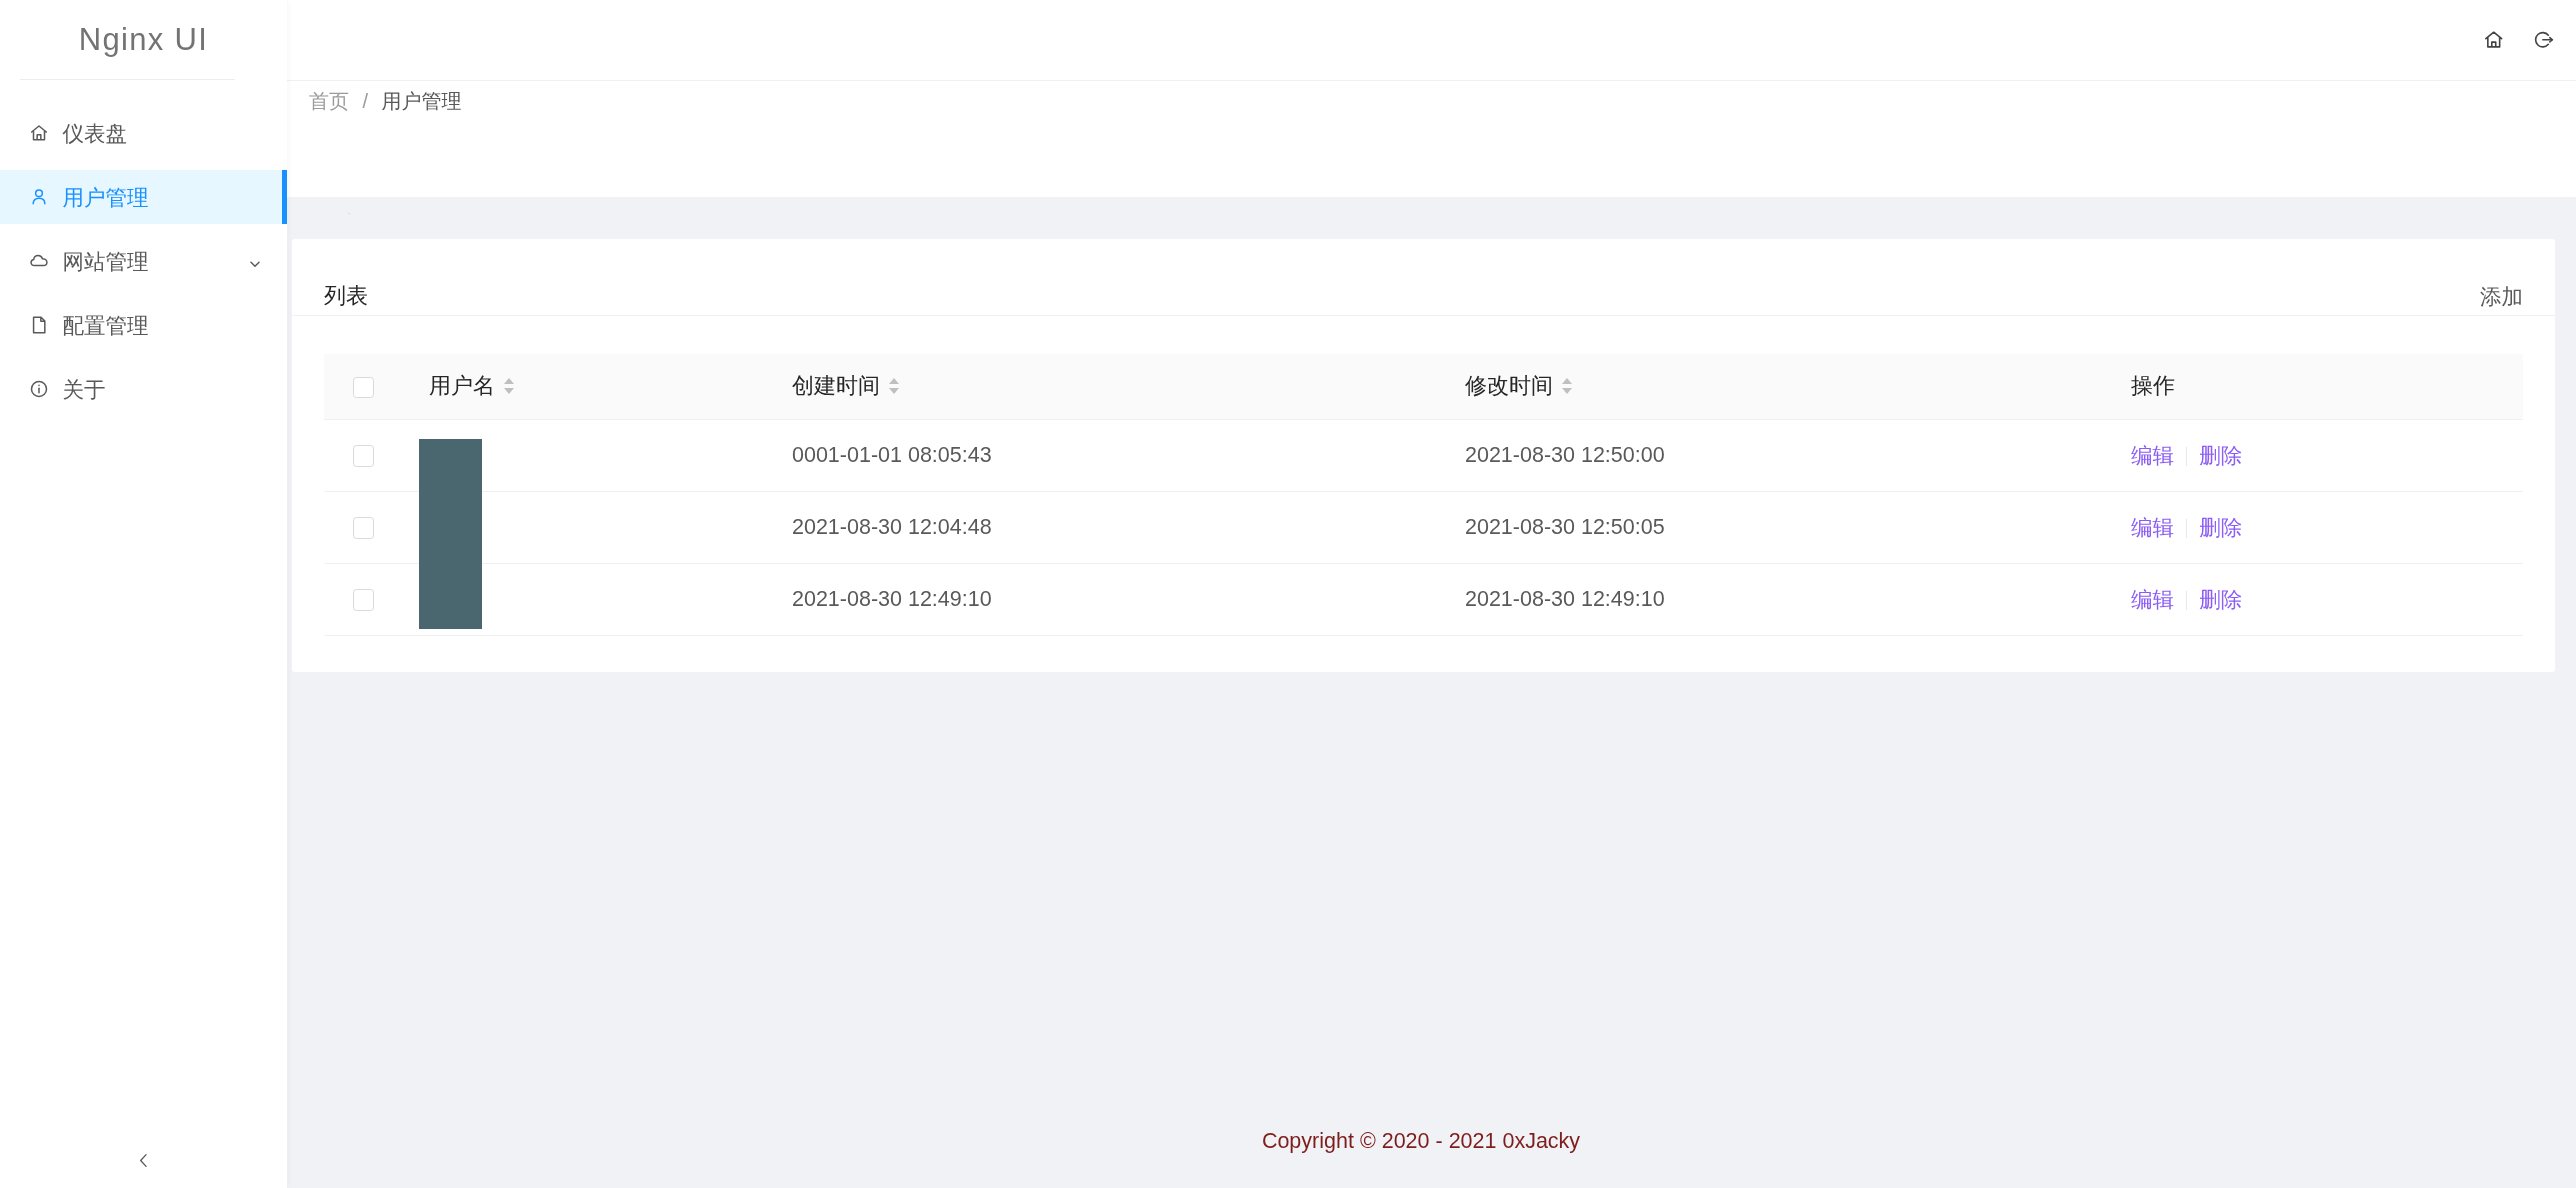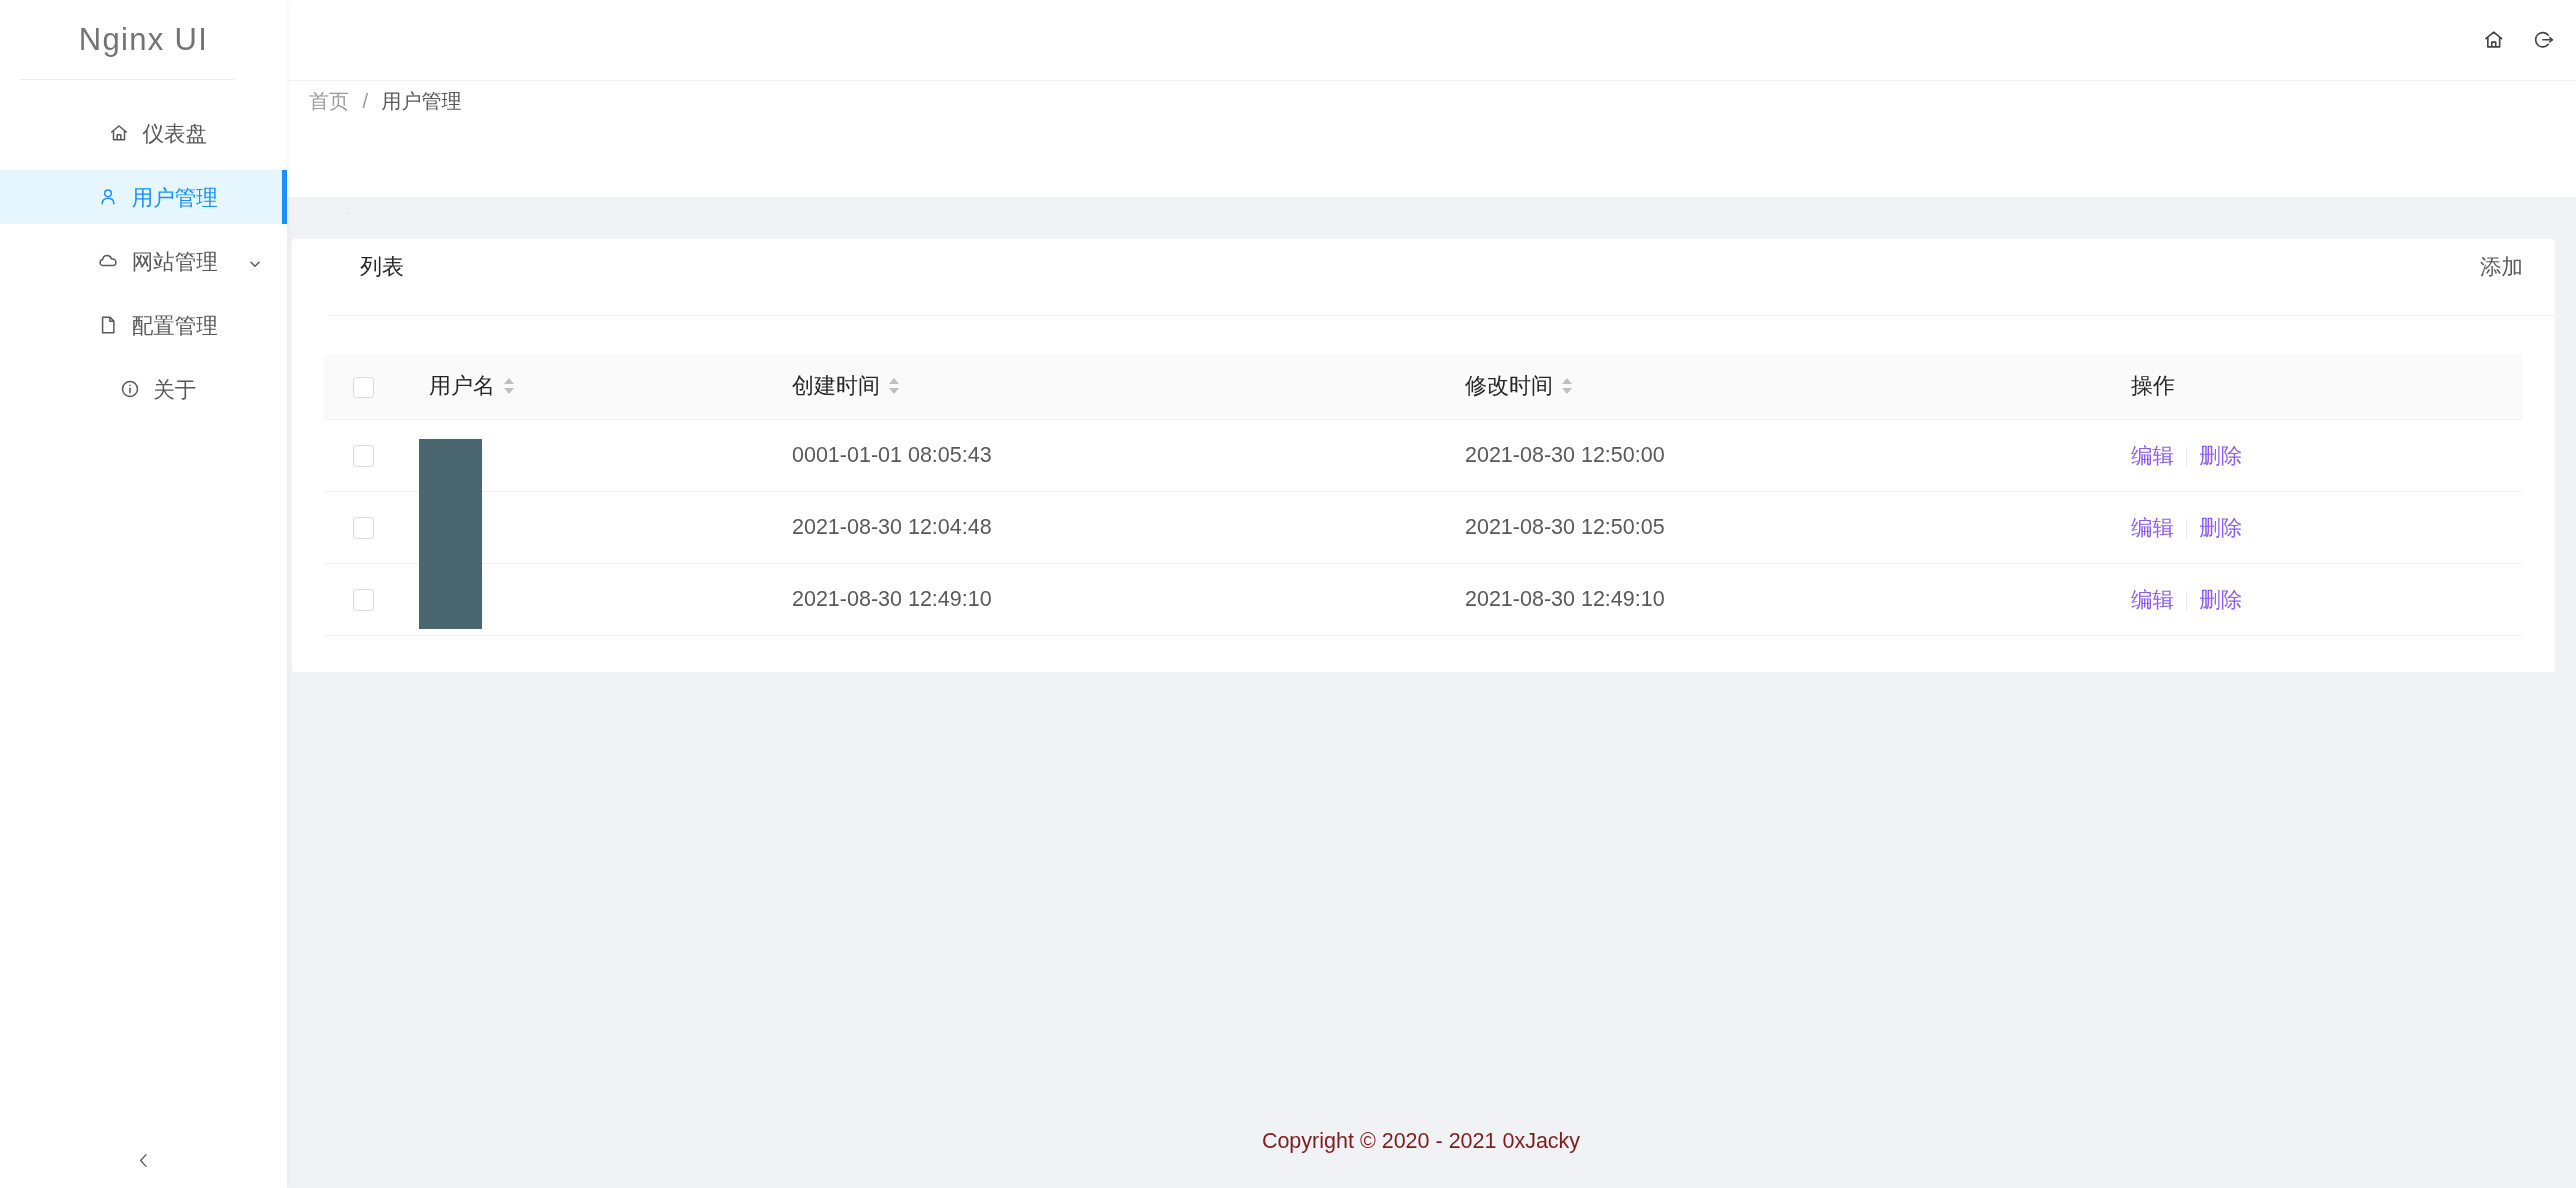--- a/index.html
+++ b/index.html
@@ -22,21 +22,21 @@
     font-size:31px; font-weight:100; letter-spacing:1.3px; color:#737373;
   }
   .logo-divider {
     position:absolute; left:20px; top:79px; width:215px; height:1.3px;
     background:#ededed;
   }
   .menu { position:absolute; top:106px; left:0; width:100%; }
   .menu-item {
     position:relative; height:54px; margin-bottom:10px;
     display:flex; align-items:center; padding-left:29px;
-    font-size:21.5px; color:#595959; cursor:pointer;justify-content:center;
+    font-size:21.5px; color:#595959; cursor:pointer;
   }
   .menu-item .mi-icon { width:20px; height:20px; margin-right:13.5px; flex:none; display:flex; }
   .menu-item svg { width:20px; height:20px; stroke:#595959; fill:none; stroke-width:1.8; stroke-linecap:round; stroke-linejoin:round; }
   .menu-item.active { background:#e6f7ff; color:#1890ff; }
   .menu-item.active svg { stroke:#1890ff; }
   .menu-item.active::after {
     content:""; position:absolute; right:0; top:0; width:4.7px; height:100%;
     background:#1890ff;
   }
   .menu-item .chevron-down { position:absolute; right:23.6px; width:16px; height:16px; }
@@ -76,23 +76,22 @@
 
   
   .content { position:absolute; left:266px; top:214px; width:2310px; height:974px; background:#f0f2f5; }
 
   .card {
     position:absolute; left:26px; top:25px; right:21px; height:433px;
     background:#fff; border-radius:2.7px;
   }
   .card-header {
     height:77px; border-bottom:1.3px solid #f0f0f0;
-    display:flex; align-items:flex-start; justify-content:space-between;
-    padding:13px 32px;
-    margin-left:36px;
+    display:flex; align-items:flex-end; justify-content:space-between;
+    padding:4px 32px;
   }
   .card-title { font-size:22px; font-weight:500; color:#262626; }
   .card-extra { font-size:21.5px; color:#595959; cursor:pointer; }
 
   .card-body { padding:38px 32px 6px 32px; }
 
   table.data-table { width:100%; border-collapse:collapse; table-layout:fixed; }
   .data-table th {
     height:65px; background:#fafafa; text-align:left;
     font-size:22px; font-weight:500; color:#262626;

